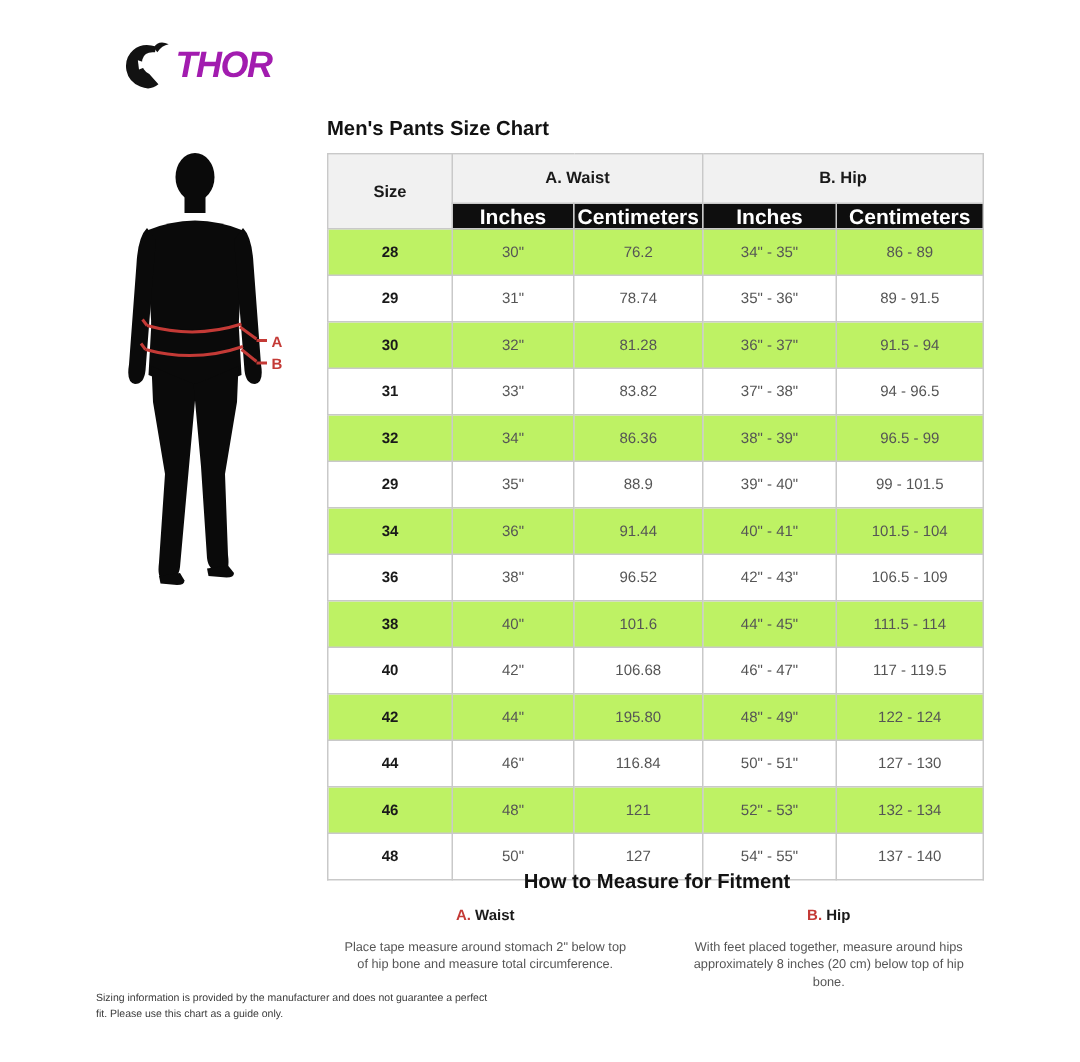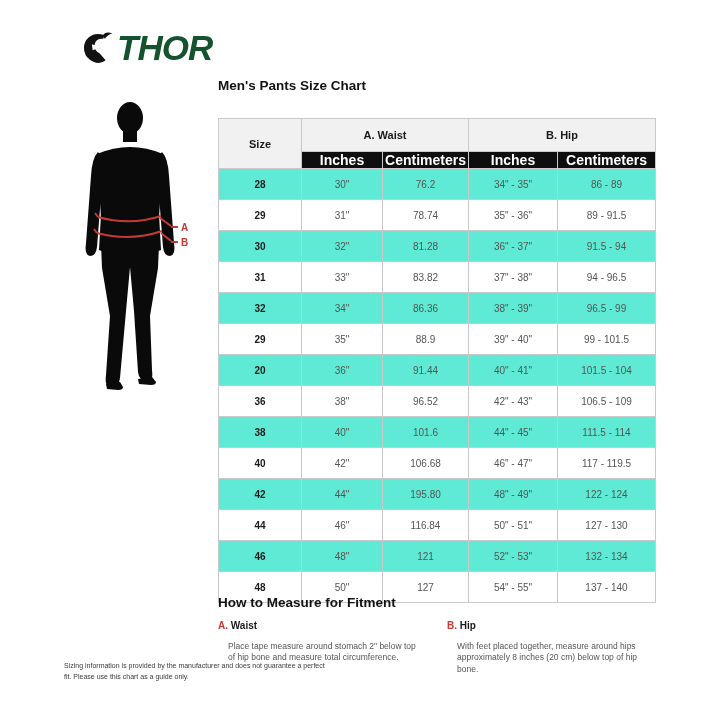--- a/index.html
+++ b/index.html
@@ -4,44 +4,44 @@
 <style>
   html,body{margin:0;padding:0;}
   body{
     width:720px;height:708px;position:relative;background:#ffffff;
     font-family:"Liberation Sans",sans-serif;color:#1a1a1a;overflow:hidden;
   }
   
   .logo{position:absolute;left:82px;top:28px;display:flex;align-items:center;gap:3px;}
   .logo-icon svg{display:block;}
   .logo-text{
-    font-weight:bold;font-style:italic;font-size:35px;letter-spacing:-1px;
-    color:#14532d;transform:scaleY(1.02);
+    font-weight:bold;font-style:italic;font-size:24px;letter-spacing:-1px;
+    color:#a21caf;transform:scaleY(1.02);
   }
   
   .figure{position:absolute;left:68px;top:96px;width:152px;height:300px;}
   
   .main{position:absolute;left:218px;top:78px;width:437px;}
-  .page-title{font-size:13.5px;font-weight:bold;color:#121212;margin:0 0 25px 0;}
+  .page-title{font-size:13.5px;font-weight:bold;color:#121212;margin:0 0 9px 0;}
   table.size-table{
     border-collapse:collapse;table-layout:fixed;width:437px;
     font-size:10px;
     border-radius:16px;
   }
   table.size-table th,table.size-table td{
     border:1px solid #c9c9c9;text-align:center;padding:0;
   }
   th.group-h{background:#f1f1f1;font-size:11px;font-weight:bold;color:#1a1a1a;height:32px;}
   th.size-h{background:#f1f1f1;font-size:11px;font-weight:bold;color:#1a1a1a;}
   th.sub-h{background:#0e0e0e;color:#ffffff;font-size:14px;font-weight:bold;height:15px;}
   td{height:30px;color:#555555;}
   td.size-cell{font-weight:bold;color:#1a1a1a;}
-  tr.alt td{background:#5eead4;}
-  
-  .howto{position:absolute;left:218px;top:595px;width:440px;}
+  tr.alt td{background:#bef264;}
+  
+  .howto{position:absolute;left:218px;top:580px;width:440px;text-align:center;}
   .howto-title{font-size:13.5px;font-weight:bold;color:#121212;margin:0 0 10px 0;}
   .howto-cols{display:flex;}
   .howto-item{box-sizing:border-box;}
   .howto-item.a{width:229px;padding-right:18px;}
   .howto-item.b{width:211px;}
   .howto-head{font-size:10px;font-weight:bold;color:#1a1a1a;margin-bottom:2px;}
   .howto-letter{color:#c43a36;}
   .howto-desc{font-size:8.5px;line-height:1.35;color:#555555;margin:10px;}
   
   .disclaimer{
@@ -153,21 +153,21 @@
           <td>96.5 - 99</td>
         </tr>
       <tr>
           <td class="size-cell">29</td>
           <td>35"</td>
           <td>88.9</td>
           <td>39" - 40"</td>
           <td>99 - 101.5</td>
         </tr>
       <tr class="alt">
-          <td class="size-cell">20</td>
+          <td class="size-cell">34</td>
           <td>36"</td>
           <td>91.44</td>
           <td>40" - 41"</td>
           <td>101.5 - 104</td>
         </tr>
       <tr>
           <td class="size-cell">36</td>
           <td>38"</td>
           <td>96.52</td>
           <td>42" - 43"</td>

